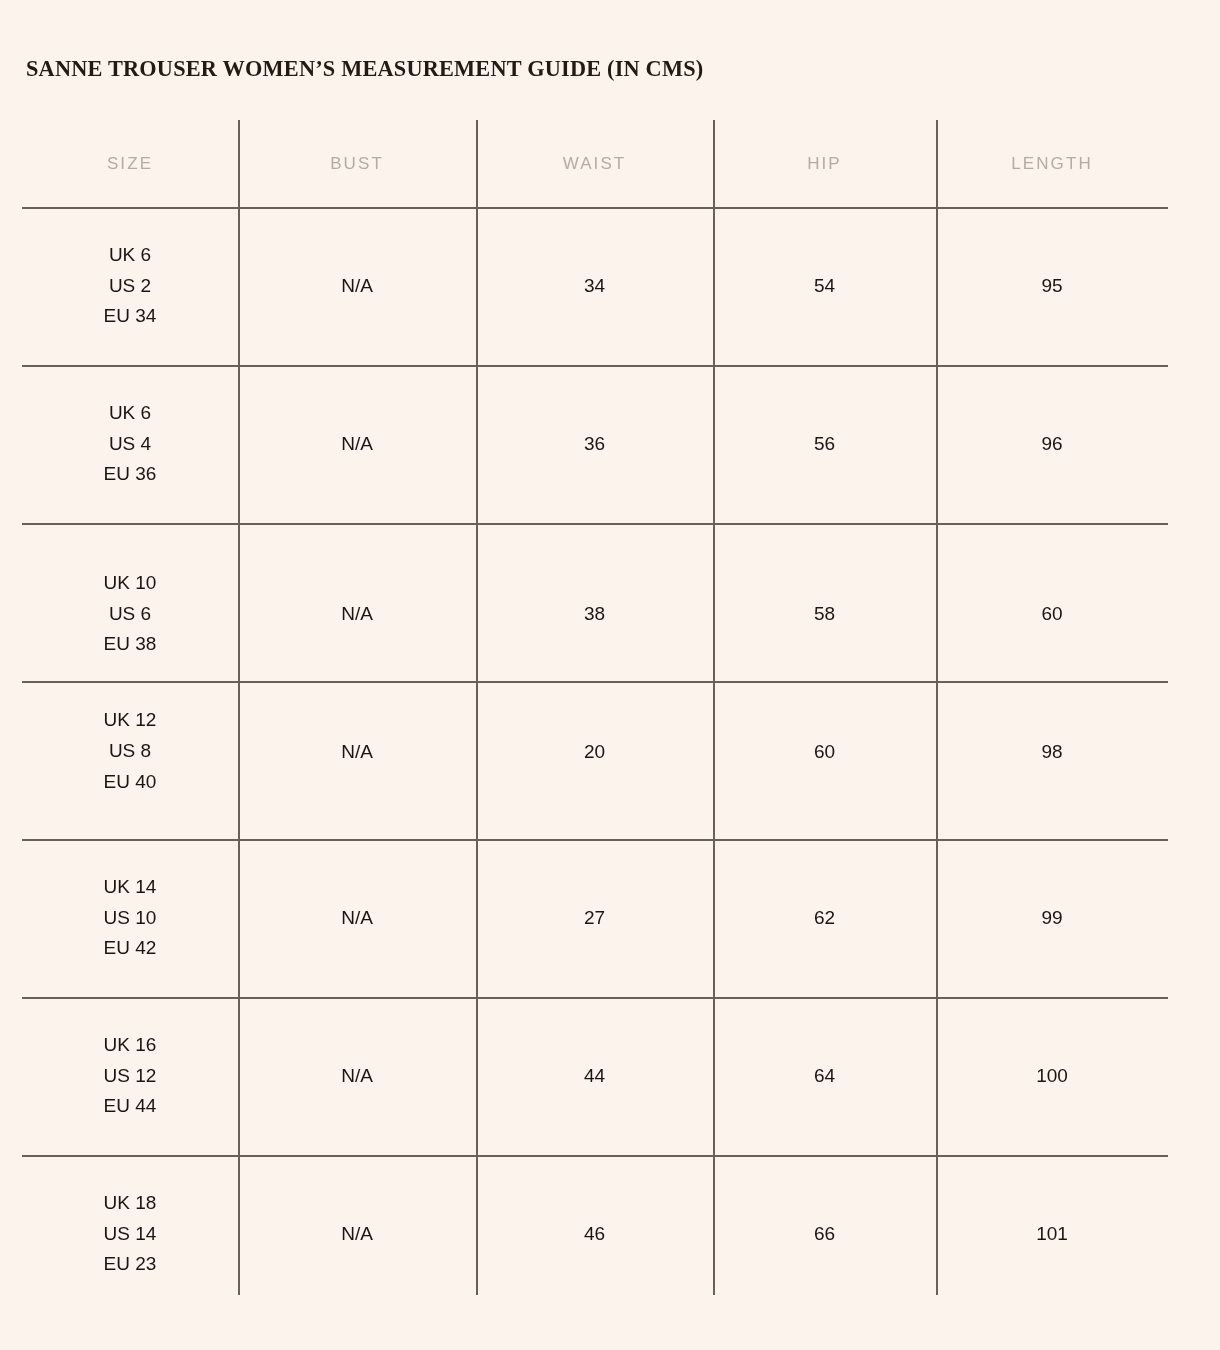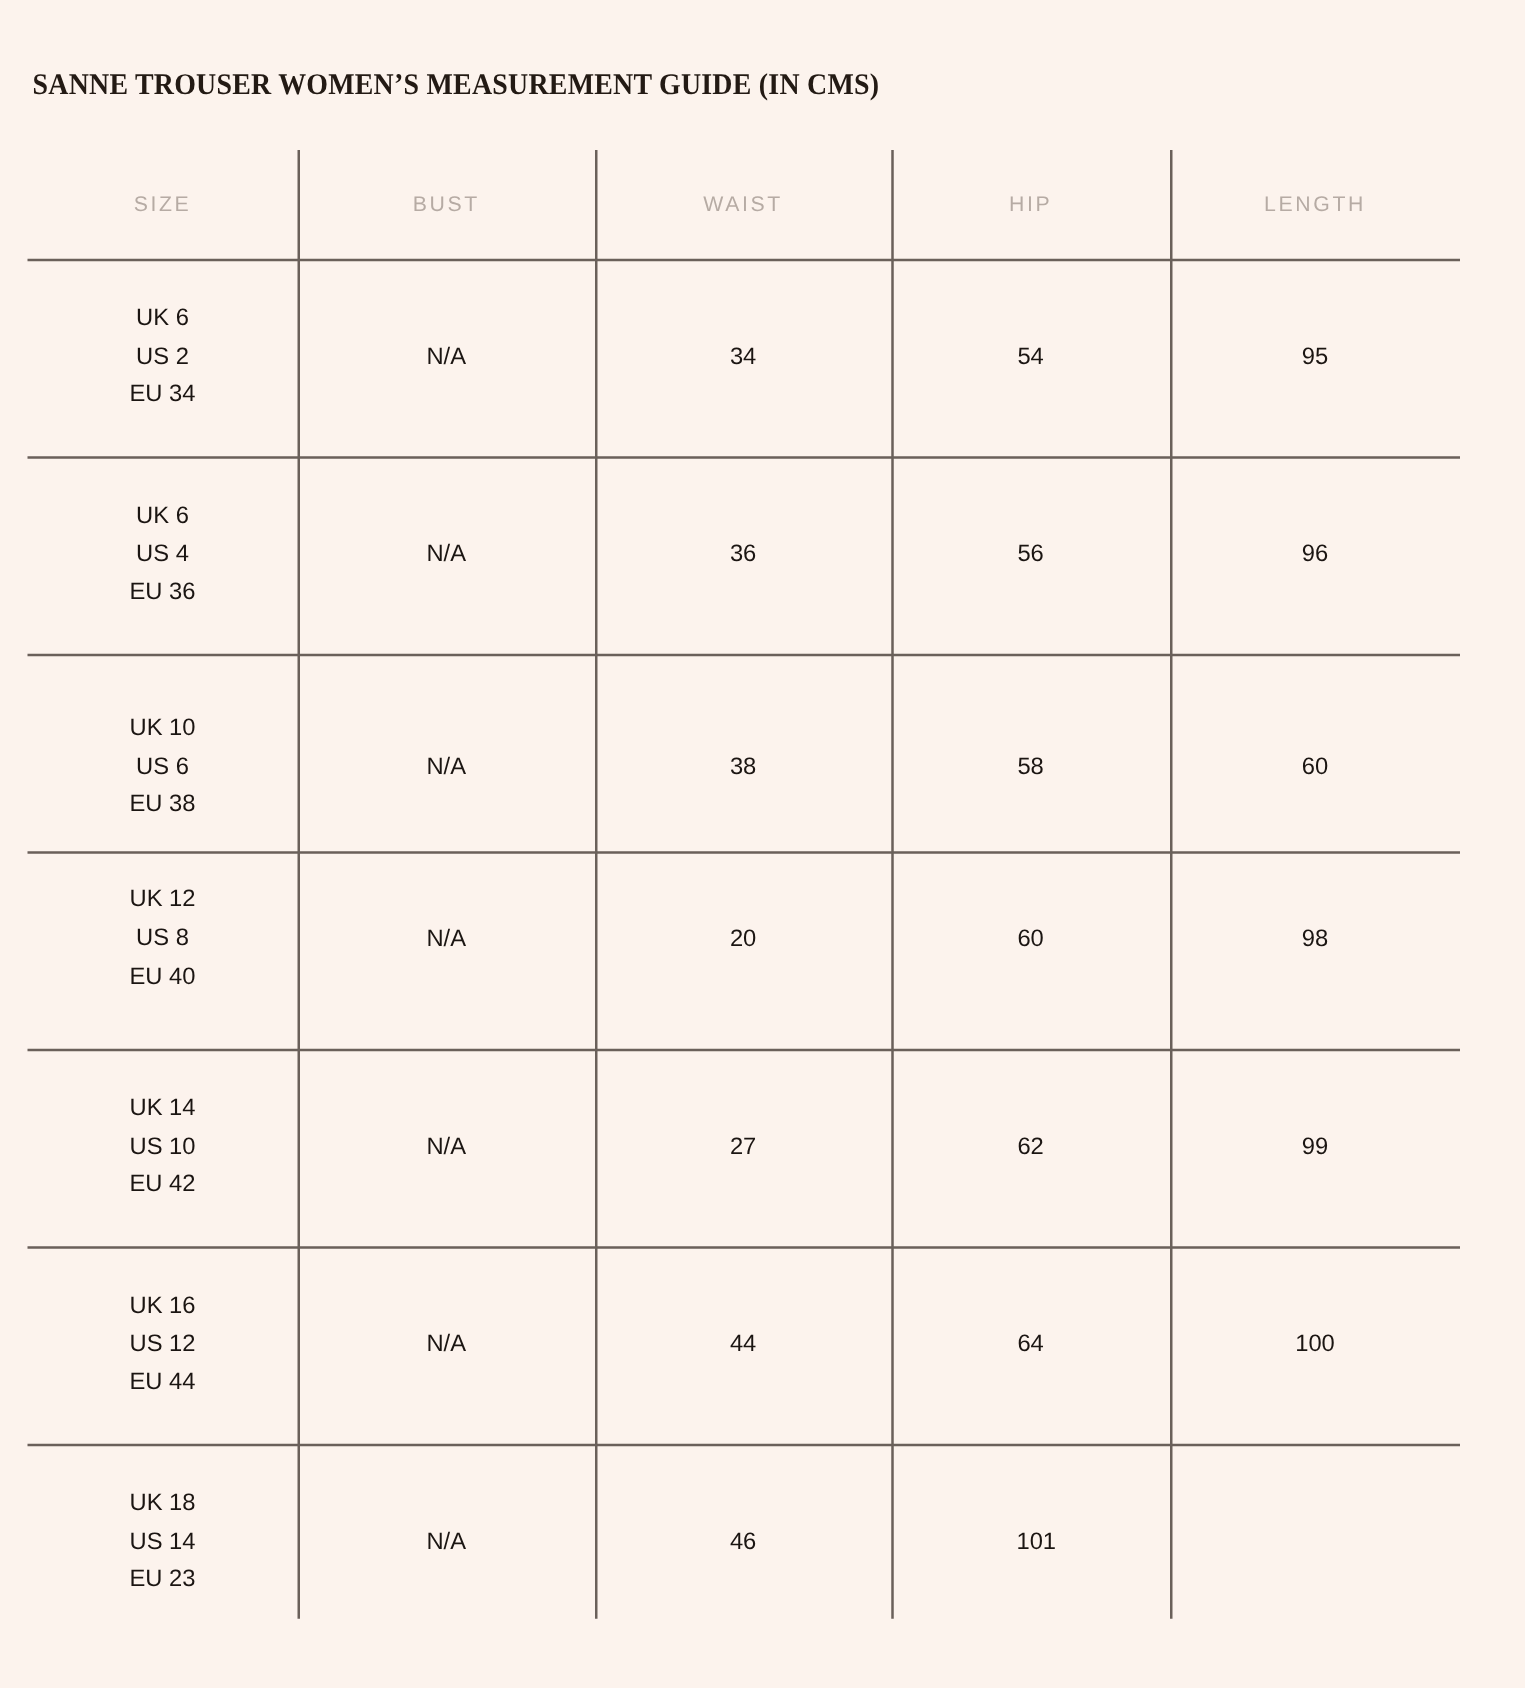--- a/index.html
+++ b/index.html
@@ -226,18 +226,19 @@
         <div class="row" style="top: 1035px; height: 158px;">
           <div class="cell col-size">
             <div class="size-stack">
               <span>UK 18</span>
               <span>US 14</span>
               <span>EU 23</span>
             </div>
           </div>
           <div class="cell col-bust data-cell">N/A</div>
           <div class="cell col-waist data-cell">46</div>
+          <div class="cell col-hip data-cell">66</div>
           <div class="cell col-length data-cell">101</div>
         </div>
       </div>
 
   </div>
 </div>
 
 </body></html>

